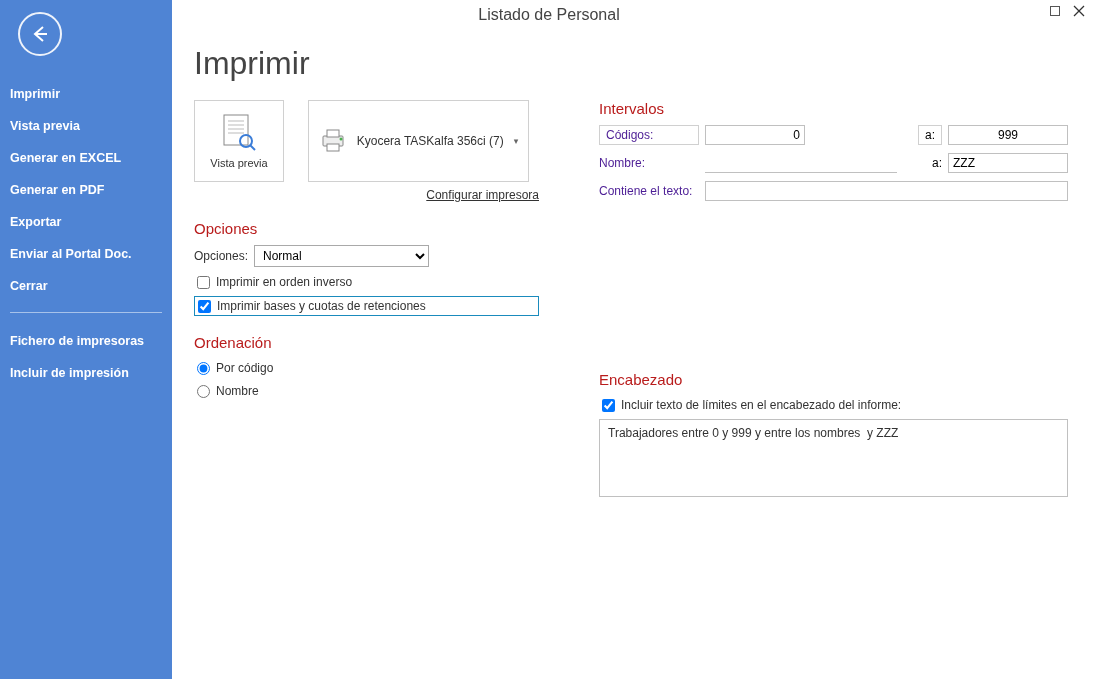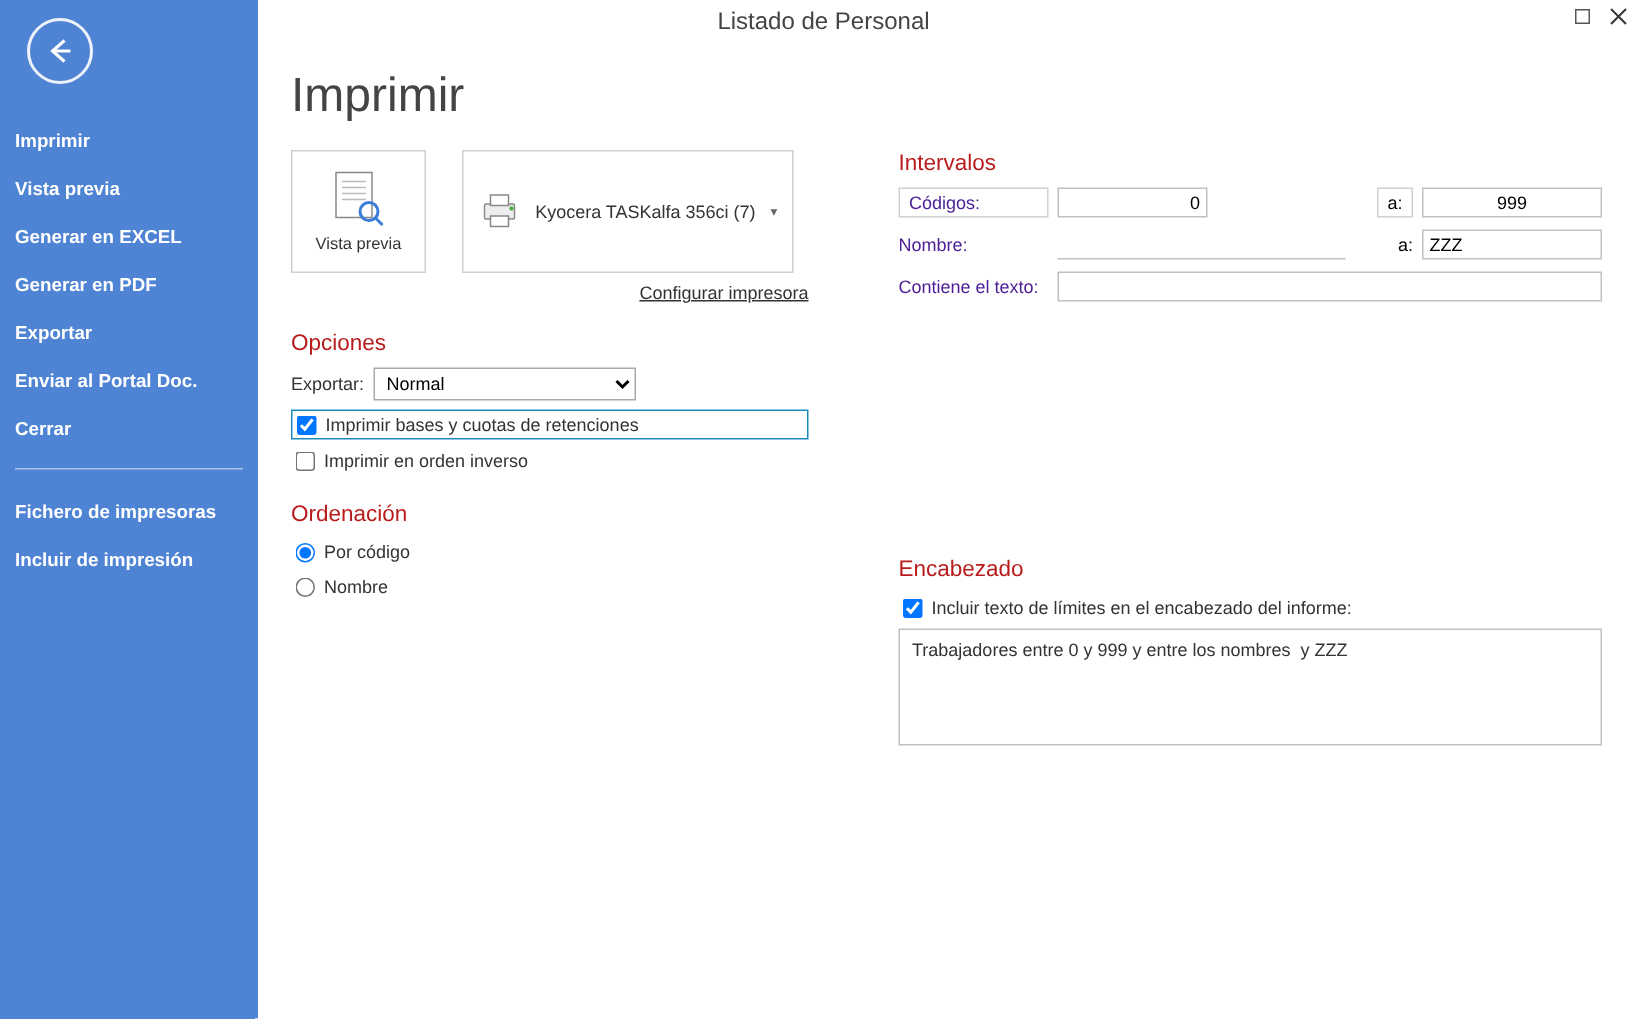--- a/index.html
+++ b/index.html
@@ -127,32 +127,32 @@
             </svg>
             <span class="pname">Kyocera TASKalfa 356ci (7)</span>
             <span class="printer-caret">▾</span>
           </div>
         </div>
       </div>
       <div class="config-link">Configurar impresora</div>
 
       <div class="section-h">Opciones</div>
       <div class="form-row">
-        <label>Exportar:</label>
+        <label>Opciones:</label>
         <select class="fmt">
           <option>Normal</option>
         </select>
       </div>
+      <div class="chk-row">
+        <input type="checkbox" style="">
+        <label>Imprimir en orden inverso</label>
+      </div>
       <div class="chk-row highlighted">
         <input type="checkbox" checked="" style="">
         <label>Imprimir bases y cuotas de retenciones</label>
-      </div>
-      <div class="chk-row">
-        <input type="checkbox" style="">
-        <label>Imprimir en orden inverso</label>
       </div>
 
       <div class="section-h">Ordenación</div>
       <div class="chk-row">
         <input type="radio" name="ord" checked="" style="">
         <label>Por código</label>
       </div>
       <div class="chk-row">
         <input type="radio" name="ord" style="">
         <label>Nombre</label>

